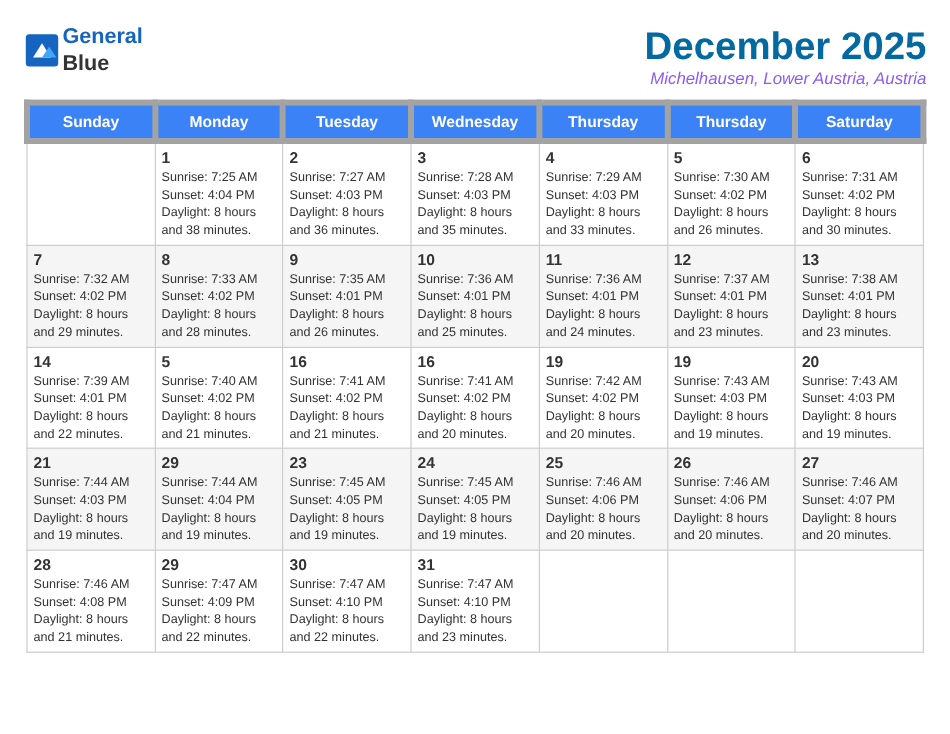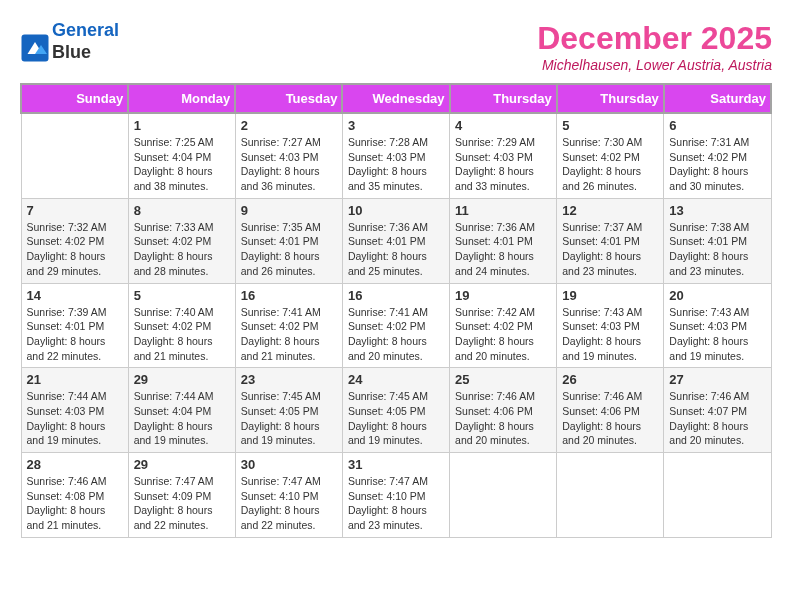--- a/index.html
+++ b/index.html
@@ -11,21 +11,21 @@
       padding: 20px;
     }
     .header {
       display: flex;
       justify-content: space-between;
       align-items: flex-start;
       margin-bottom: 10px;
     }
     .logo {
       display: flex;
-      align-items: flex-end;
+      align-items: center;
     }
     .logo-text {
       font-size: 18px;
       font-weight: bold;
       color: #333;
       line-height: 1.2;
     }
     .logo-text span {
       color: #1565C0;
     }
@@ -33,39 +33,39 @@
       width: 30px;
       height: 30px;
       margin-right: 2px;
     }
     .title-block {
       text-align: right;
     }
     .month-title {
       font-size: 32px;
       font-weight: bold;
-      color: #ec4899;
+      color: #0369a1;
     }
     .location {
       font-size: 14px;
-      color: #be185d;
+      color: #8b5cf6;
       font-style: italic;
     }
     .calendar {
       width: 100%;
       border-collapse: collapse;
     }
     .calendar th {
-      background-color: #d946ef;
+      background-color: #3b82f6;
       color: #fff;
       font-size: 13px;
       font-weight: bold;
       padding: 6px 4px;
-      text-align: right;
-      border: 2px solid #a3a3a3;
+      text-align: center;
+      border: 5px solid #a3a3a3;
     }
     .calendar td {
       vertical-align: top;
       border: 1px solid #ccc;
       padding: 4px 5px;
       width: 107px;
       min-height: 80px;
       font-size: 11px;
       color: #333;
       background: #fff;

